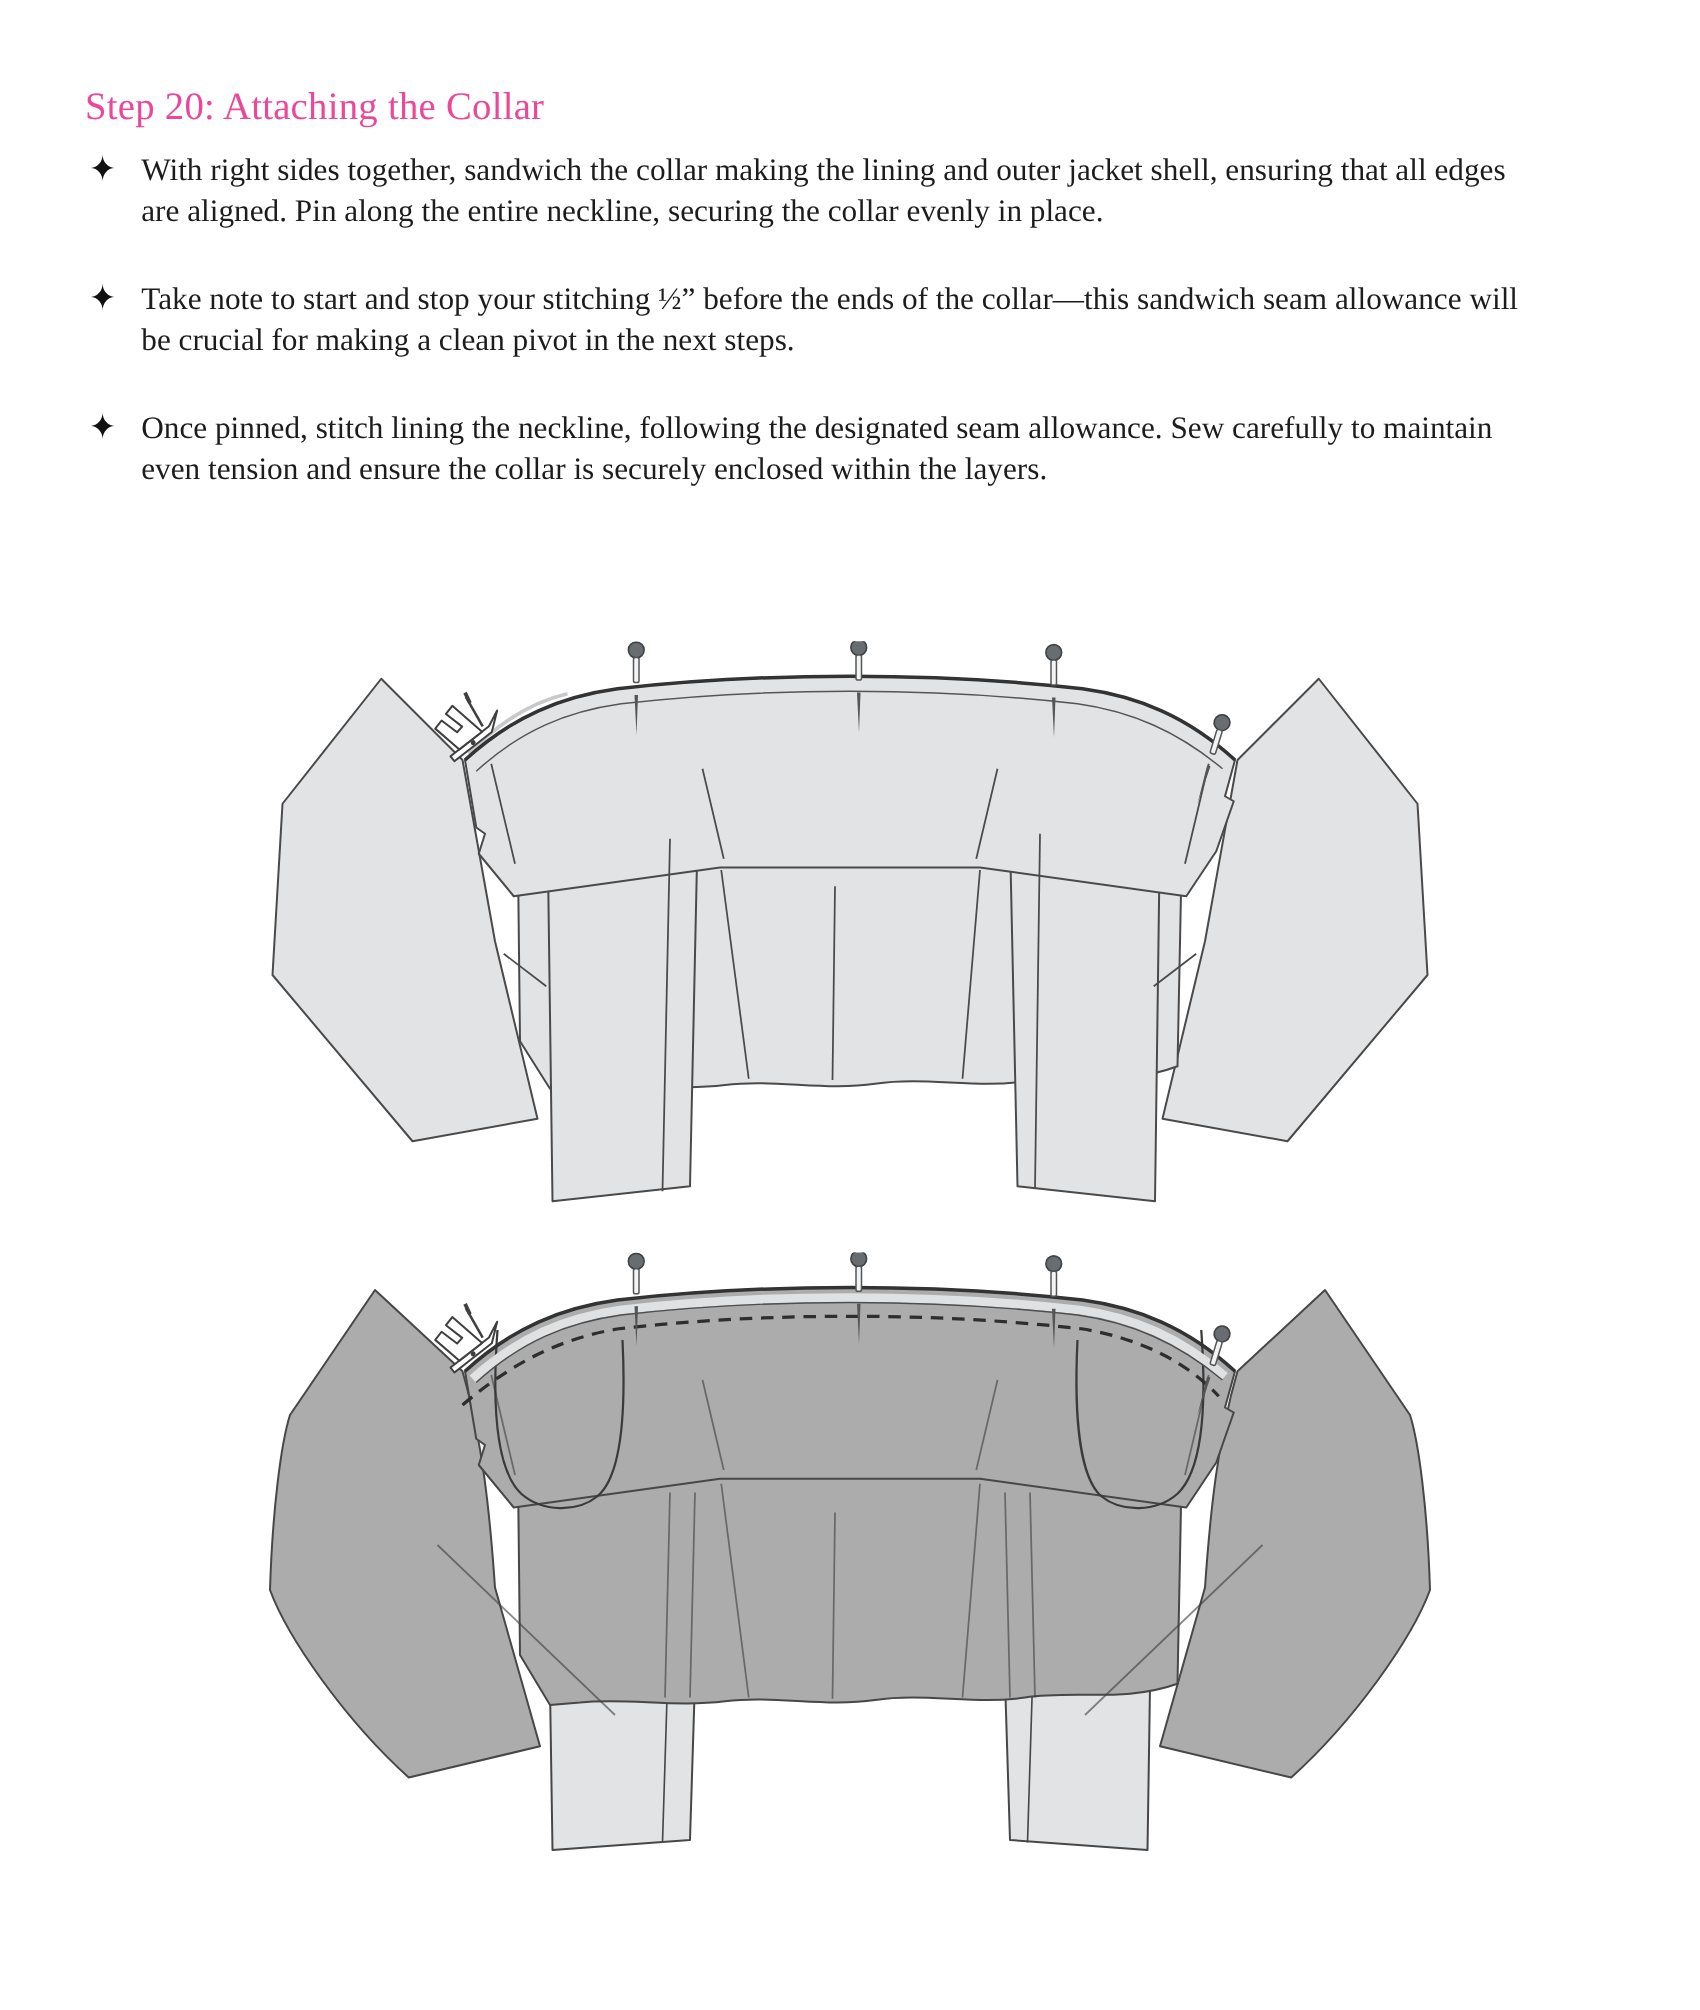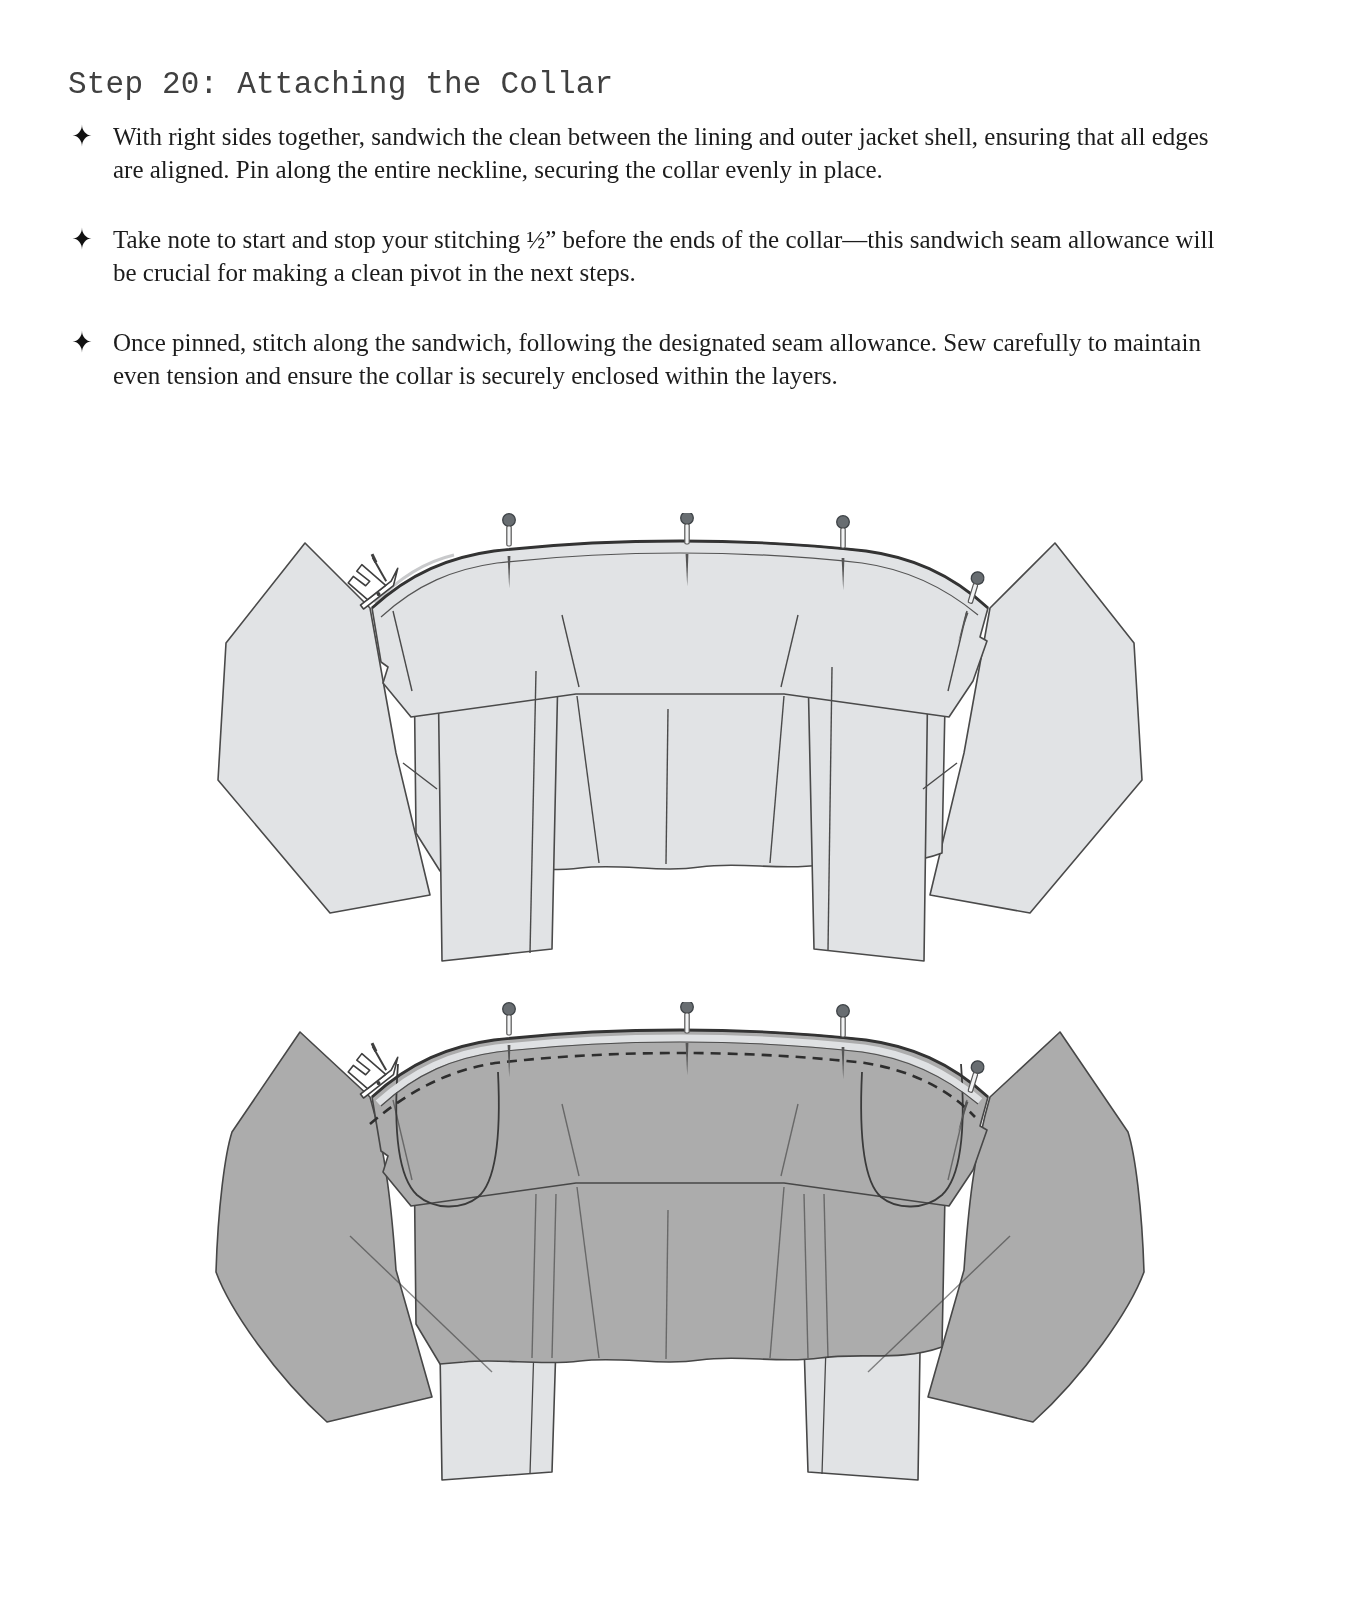--- a/index.html
+++ b/index.html
@@ -2,21 +2,21 @@
 <html><head>
 <meta charset="utf-8">
 <style>
   html,body{margin:0;padding:0;}
   body{
     width:1360px;height:1608px;position:relative;background:#ffffff;
     font-family:"Liberation Serif", serif;color:#1c1c1c;overflow:hidden;
   }
   .page-title{
     position:absolute;left:68px;top:46px;font-size:31px;font-weight:400;
-    letter-spacing:0.2px;color:#404040;font-family:Liberation Mono, monospace;
+    letter-spacing:0.2px;color:#ec4899;
   }
   .bullet-list{
     position:absolute;left:68px;top:120px;width:1185px;
     list-style:none;margin:0;padding:0;
   }
   .bullet-item{
     display:flex;align-items:flex-start;margin:0 0 37px 0;
     font-size:25px;line-height:33px;color:#1c1c1c;
   }
   .star-bullet{
@@ -30,29 +30,29 @@
   svg{display:block;}
 </style>
 </head>
 <body>
 
 <h1 class="page-title">Step 20: Attaching the Collar</h1>
 
 <ul class="bullet-list">
   <li class="bullet-item">
     <span class="star-bullet">✦</span>
-    <span class="bullet-text">With right sides together, sandwich the clean between the lining and outer jacket shell, ensuring that all edges are aligned. Pin along the entire neckline, securing the collar evenly in place.</span>
+    <span class="bullet-text">With right sides together, sandwich the collar making the lining and outer jacket shell, ensuring that all edges are aligned. Pin along the entire neckline, securing the collar evenly in place.</span>
   </li>
   <li class="bullet-item">
     <span class="star-bullet">✦</span>
     <span class="bullet-text">Take note to start and stop your stitching ½” before the ends of the collar—this sandwich seam allowance will be crucial for making a clean pivot in the next steps.</span>
   </li>
   <li class="bullet-item">
     <span class="star-bullet">✦</span>
-    <span class="bullet-text">Once pinned, stitch along the sandwich, following the designated seam allowance. Sew carefully to maintain even tension and ensure the collar is securely enclosed within the layers.</span>
+    <span class="bullet-text">Once pinned, stitch lining the neckline, following the designated seam allowance. Sew carefully to maintain even tension and ensure the collar is securely enclosed within the layers.</span>
   </li>
 </ul>
 
 <div class="figure" id="figure-top">
 <svg width="960" height="472" viewBox="0 0 960 472">
   <defs>
     <g id="pin-a">
       <circle cx="0" cy="-26" r="6.3" fill="#686d71" stroke="#3e4347" stroke-width="1.3"></circle>
       <rect x="-2.2" y="-20" width="4.4" height="20" rx="1.5" fill="#f2f3f4" stroke="#555" stroke-width="1.2"></rect>
       <path d="M-1.4,10 L1.4,10 L0.2,42 Z" fill="#555"></path>

